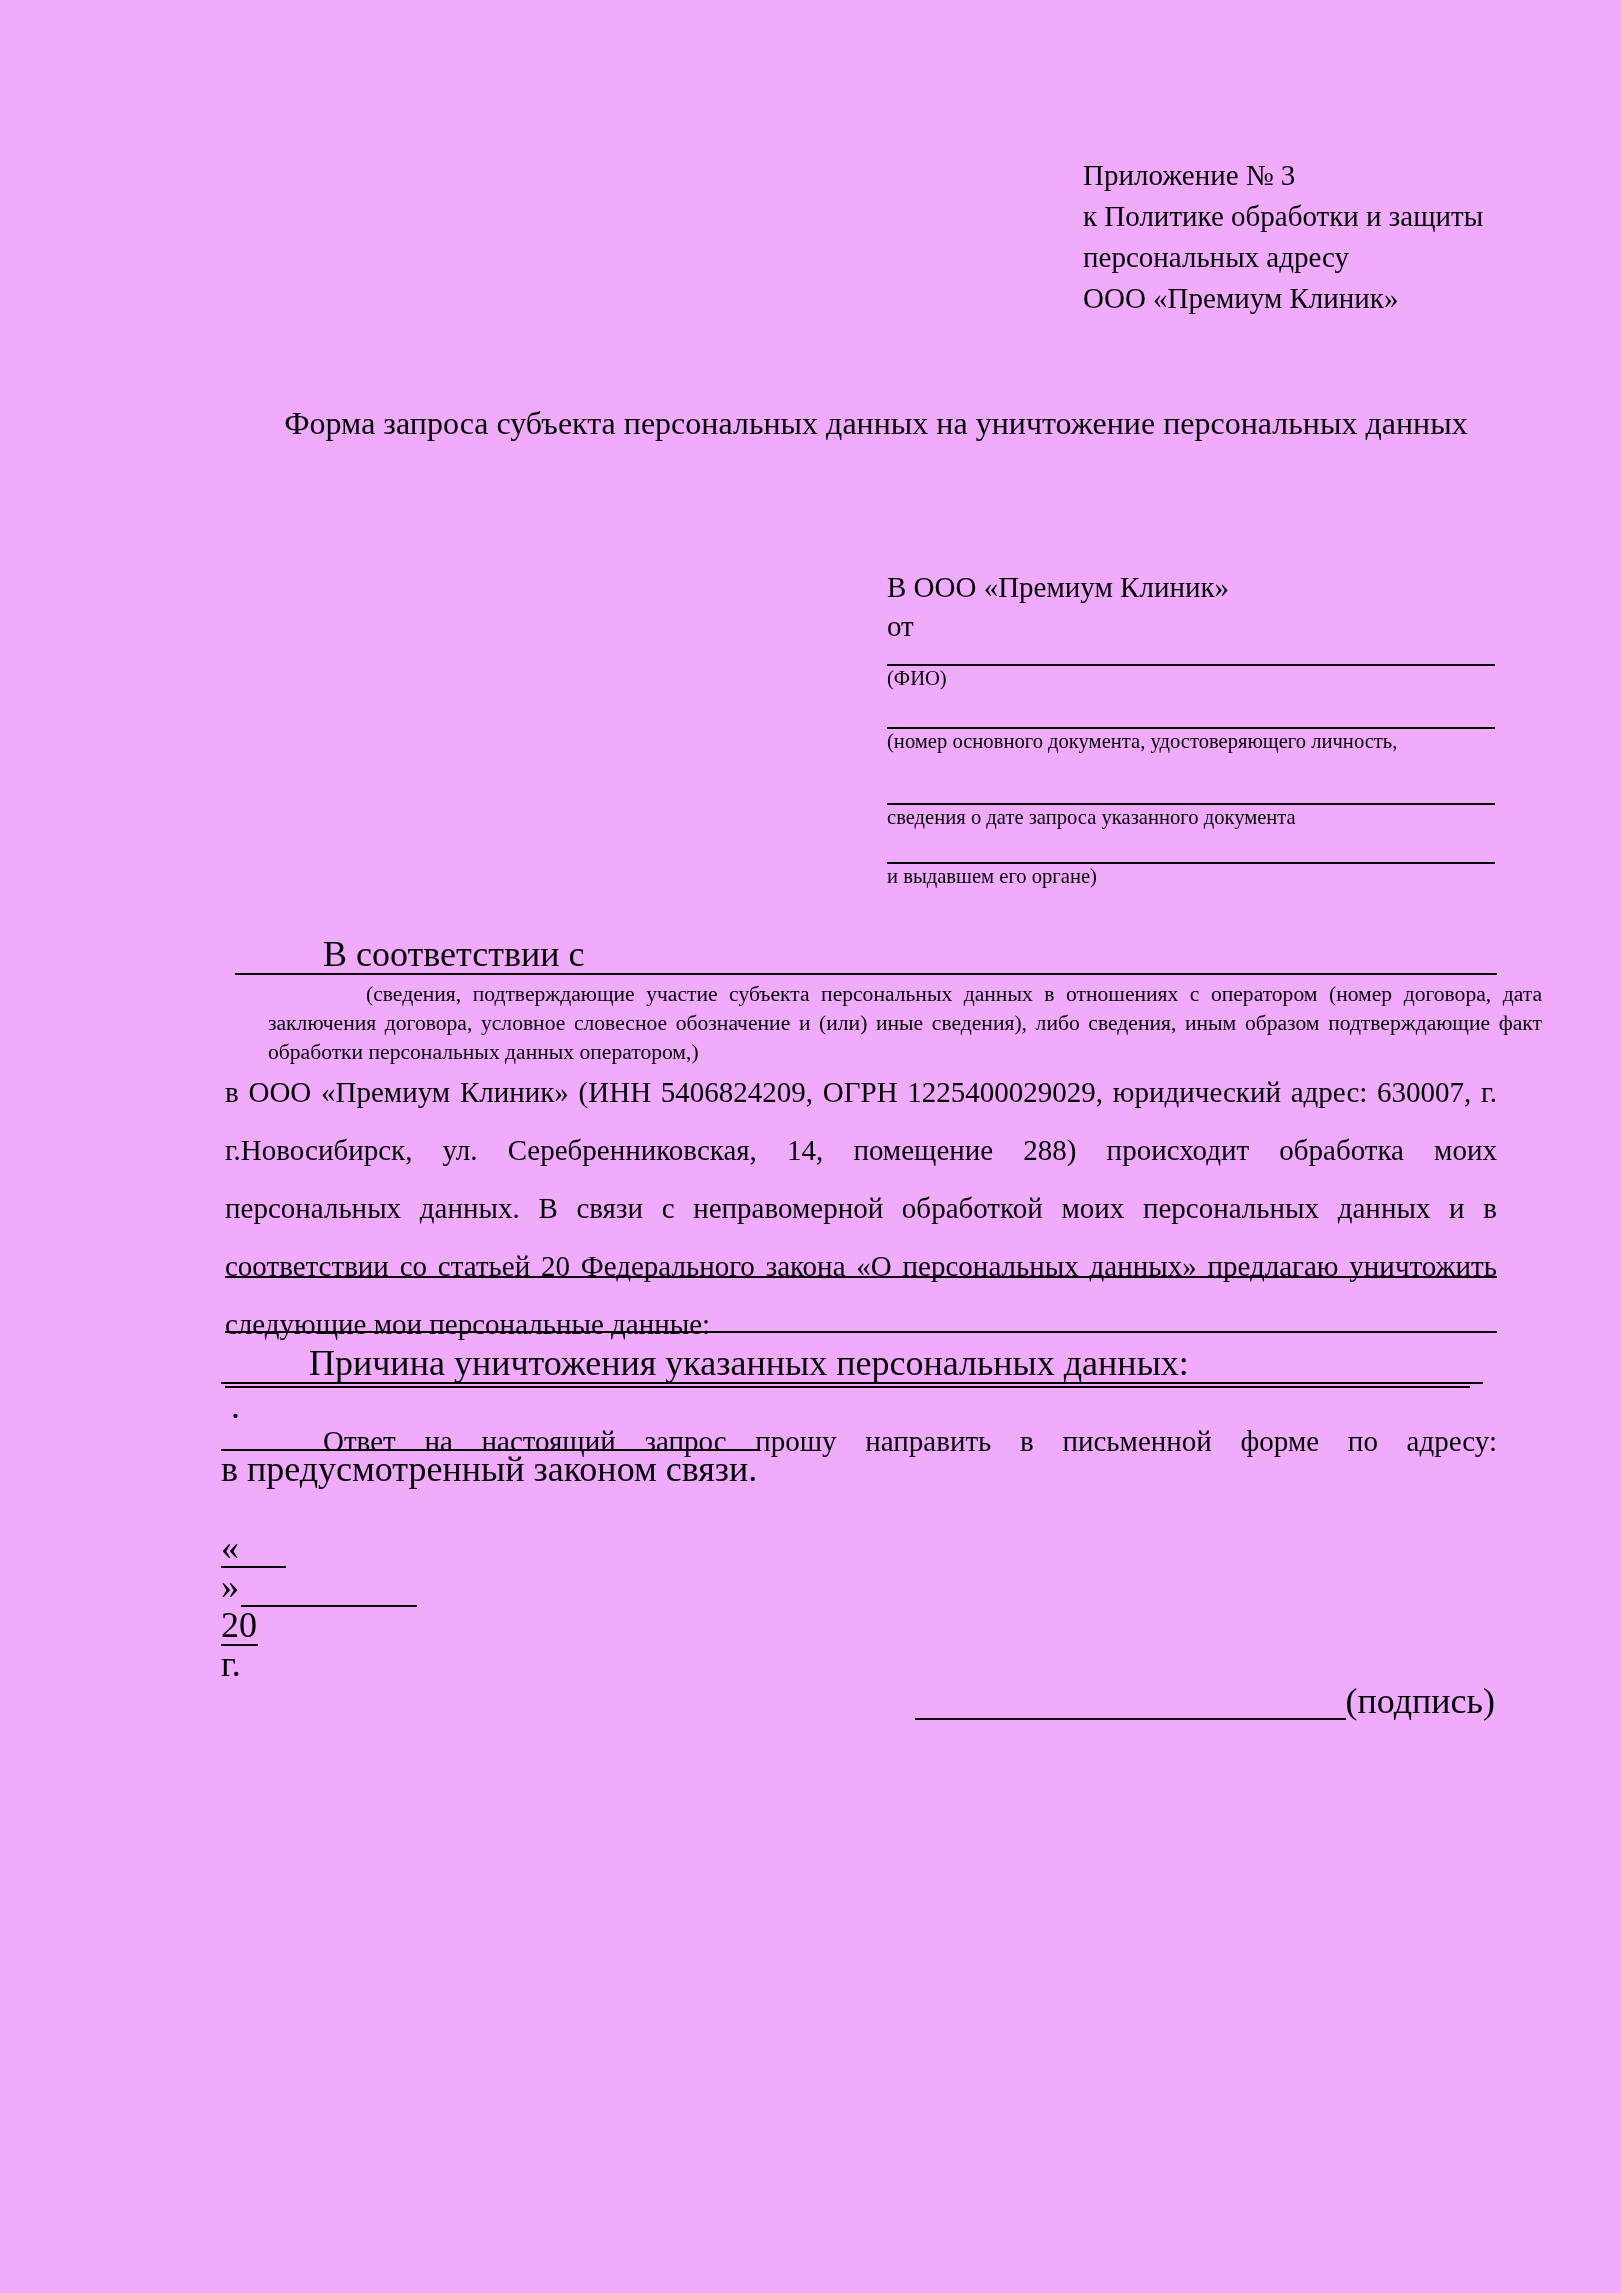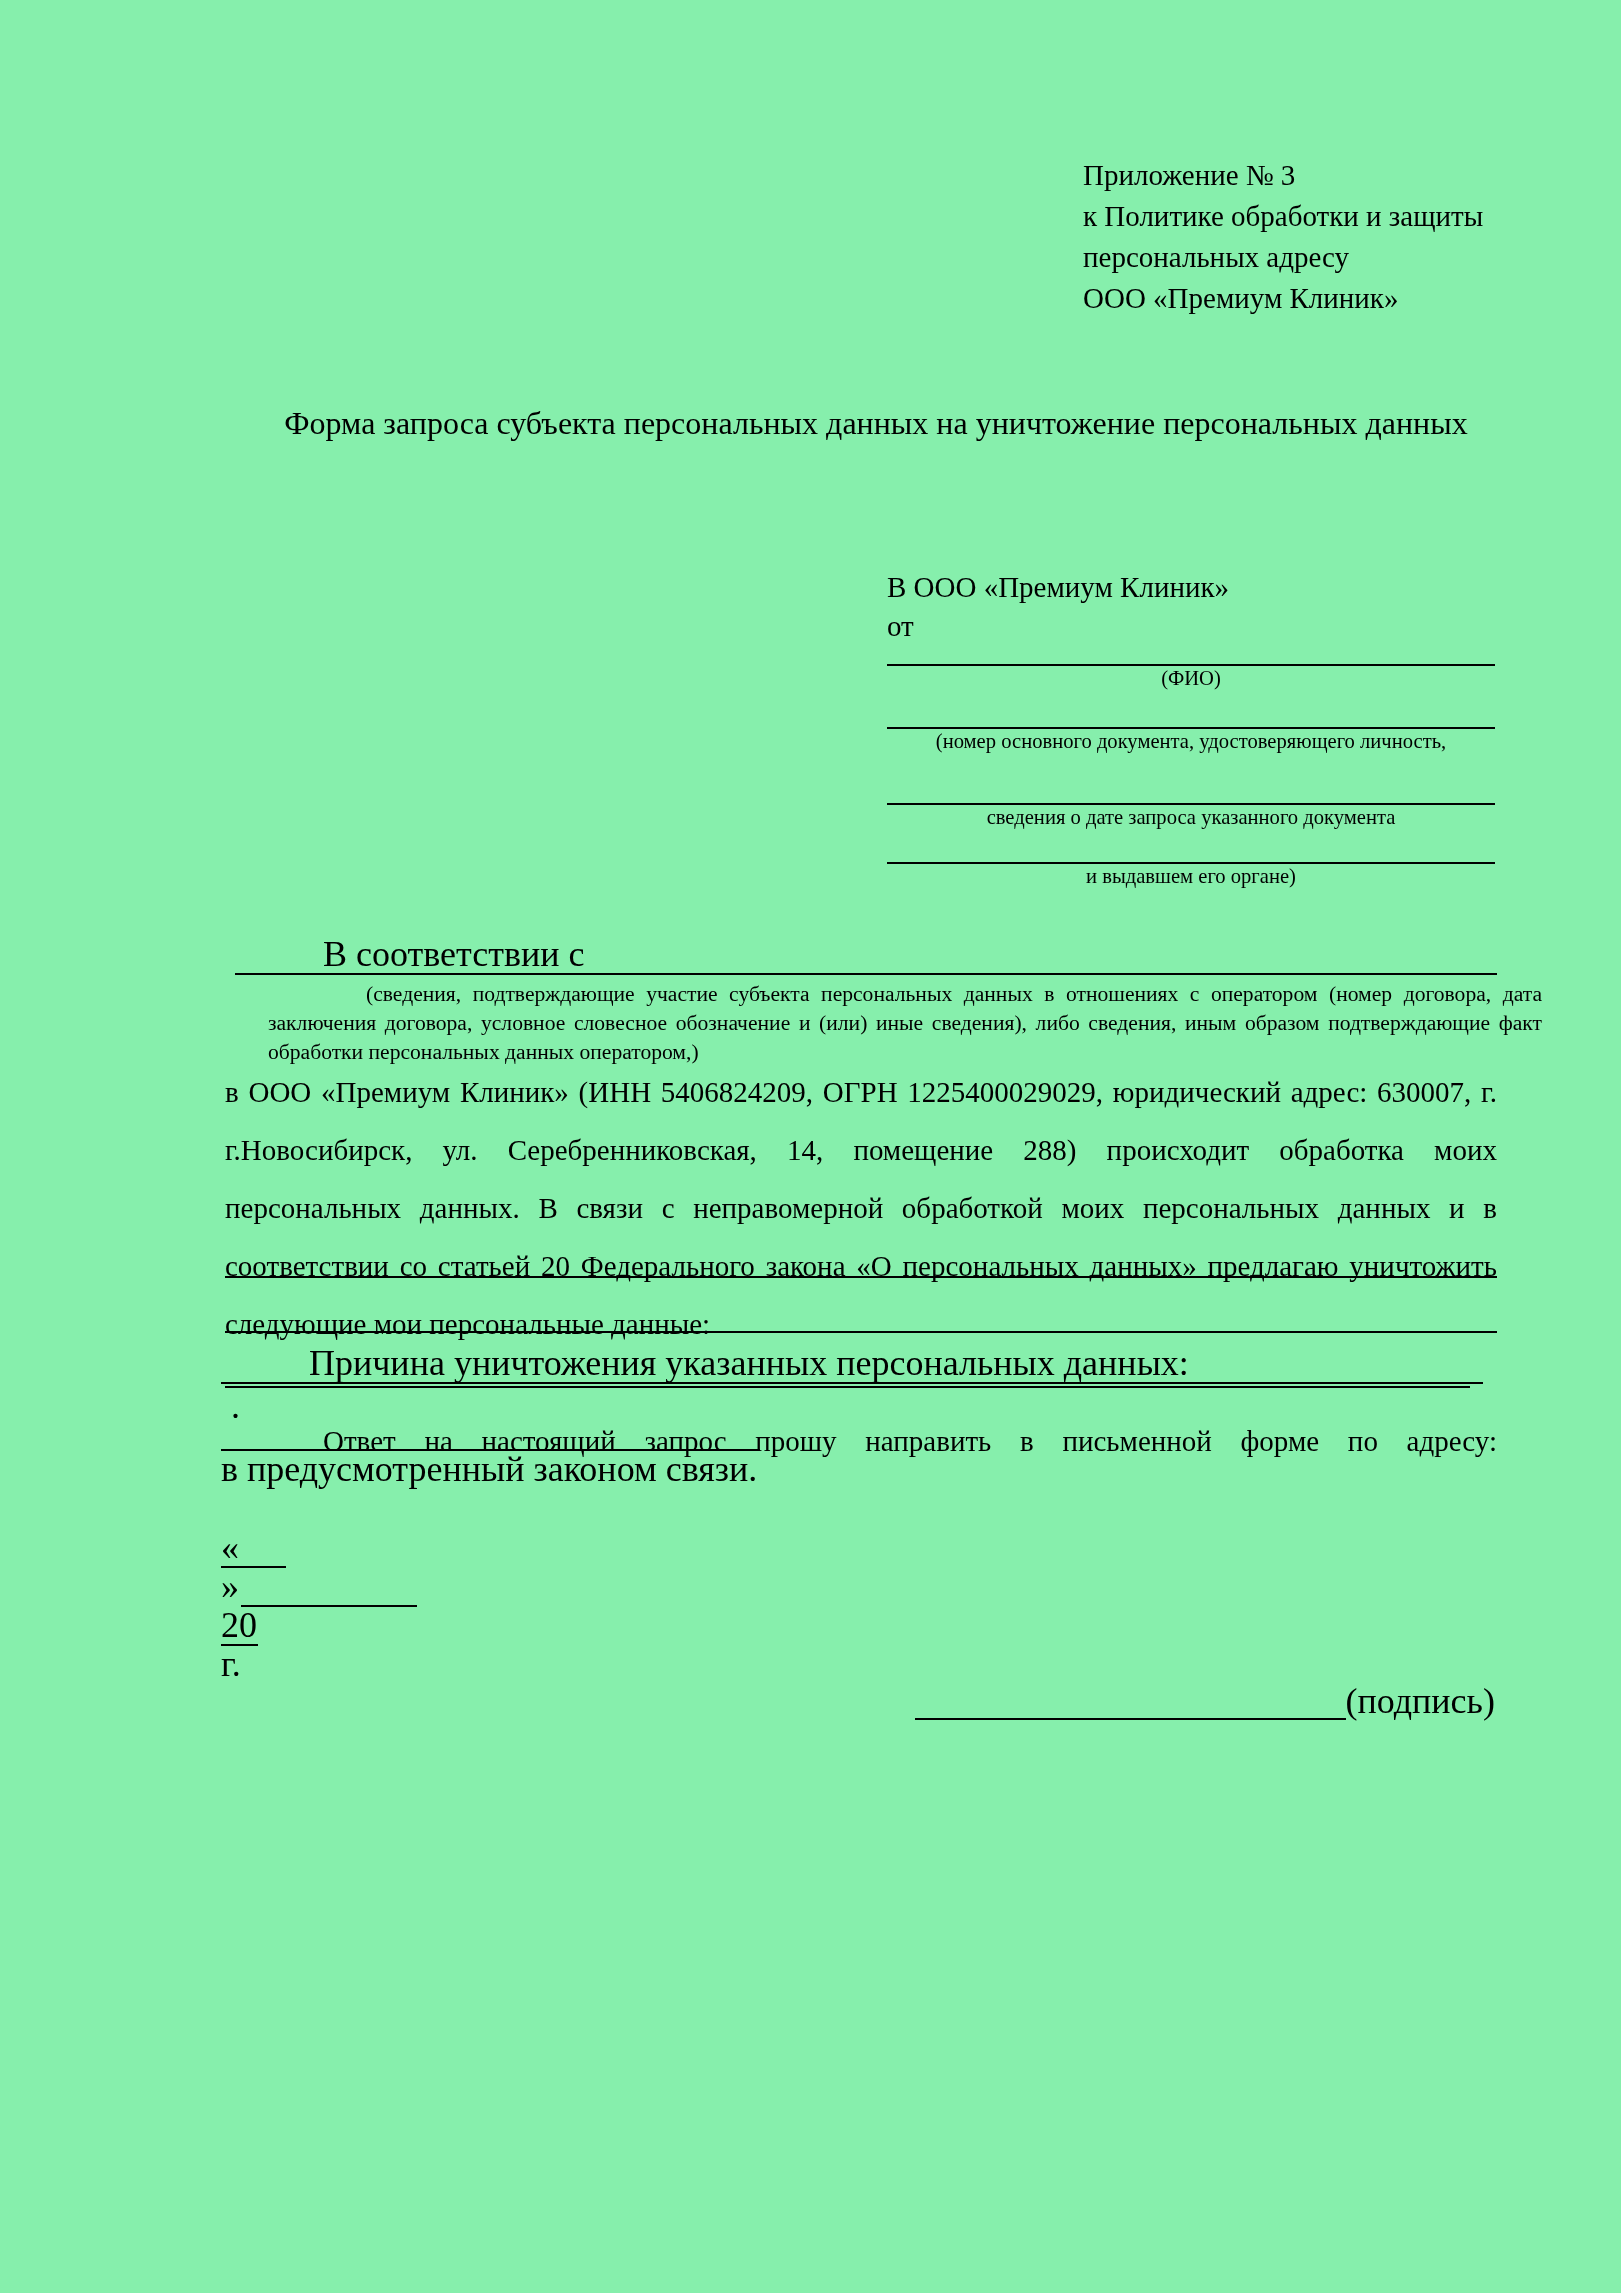--- a/index.html
+++ b/index.html
@@ -1,21 +1,21 @@
 <!DOCTYPE html>
 <html><head>
 <meta charset="utf-8">
 <style>
   html, body { margin: 0; padding: 0; background: #e8e8e8; }
   .page {
     position: relative;
     width: 1621px;
     height: 2294px;
     margin: 0 auto;
-    background: #86efac;
+    background: #f0abfc;
     color: #000000;
     font-family: "Liberation Serif", "DejaVu Serif", serif;
     overflow: hidden;
   }
 
   
   .appendix {
     position: absolute;
     left: 1083px;
     top: 155px;
@@ -41,21 +41,21 @@
     position: absolute;
     left: 887px;
     top: 568px;
     width: 608px;
     font-size: 29px;
     line-height: 39px;
   }
   .addressee .cap {
     font-size: 20.6px;
     line-height: 25.5px;
-    text-align: center;
+    text-align: left;
   }
   .addressee .fillblock { border-bottom: 2px solid #000; }
   .fb-fio  { height: 17.6px; }
   .fb-doc1 { height: 36px; }
   .fb-doc2 { height: 48px; }
   .fb-doc3 { height: 32px; }
 
   
   .row {
     position: absolute;

